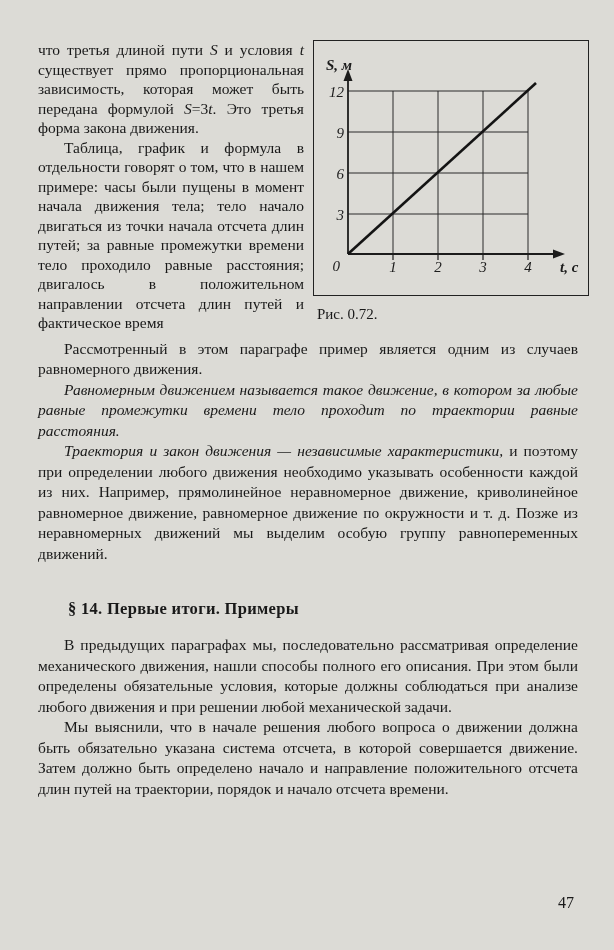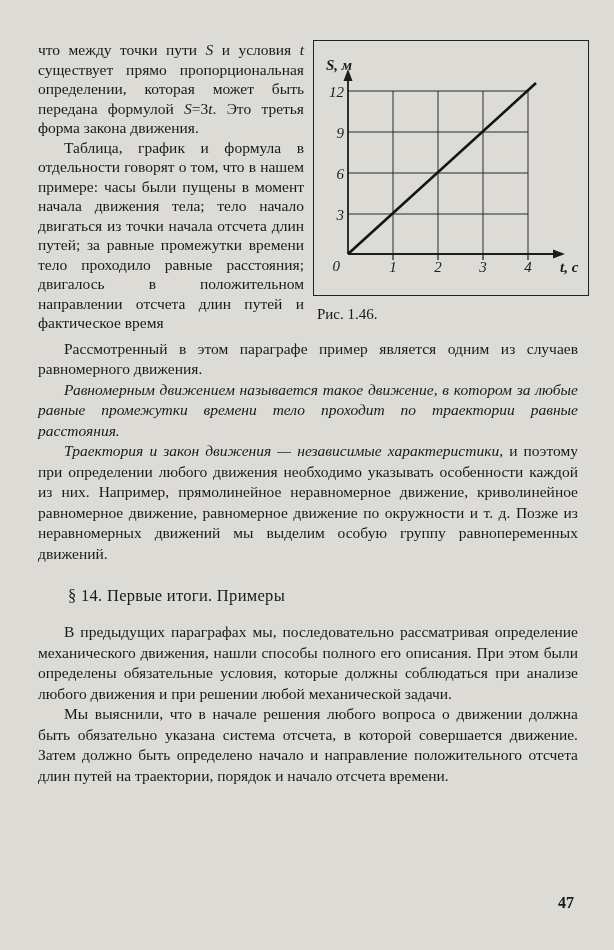--- a/index.html
+++ b/index.html
@@ -27,45 +27,45 @@
     width:274px;height:254px;
     border:1.6px solid #222;
     background:transparent;
   }
   .figure-caption{
     font-size:15px;margin:9px 0 0 4px;text-align:left;text-indent:0;
     line-height:18px;
   }
   .fullwidth{margin-top:6px;}
   .section-heading{
-    font-size:16.5px;font-weight:normal;
-    margin:22px 0 16px 30px;
+    font-size:16.5px;font-weight:bold;
+    margin:35px 0 16px 30px;
     letter-spacing:0.3px;
   }
   .page-number{
     position:absolute;right:40px;top:894px;
-    font-weight:bold;font-size:16px;
+    font-weight:normal;font-size:16px;
   }
   svg text{
     font-family:"Liberation Serif", serif;
     font-style:italic;
     fill:#1c1c1c;
   }
   .tick-label{font-size:15px;}
   .axis-label{font-size:15px;font-weight:bold;}
 </style>
 </head>
 <body>
 
 <div class="page">
   <div class="content">
 
     <div class="top-section">
       <div class="left-col">
-        <p><span>что между точки пути </span><span class="it">S</span><span> и условия </span><span class="it">t</span><span> существует прямо пропорциональная определении, которая может быть передана формулой </span><span class="it">S</span><span>=3</span><span class="it">t</span><span>. Это третья форма закона движения.</span></p>
+        <p><span>что третья длиной пути </span><span class="it">S</span><span> и условия </span><span class="it">t</span><span> существует прямо пропорциональная зависимость, которая может быть передана формулой </span><span class="it">S</span><span>=3</span><span class="it">t</span><span>. Это третья форма закона движения.</span></p>
         <p class="indent"><span>Таблица, график и формула в отдельности говорят о том, что в нашем примере: часы были пущены в момент начала движения тела; тело начало двигаться из точки начала отсчета длин путей; за равные промежутки времени тело проходило равные расстояния; двигалось в положительном направлении отсчета длин путей и фактическое время</span></p>
       </div>
 
       <div class="figure-wrap">
         <div class="figure-frame">
           <svg width="274" height="254" viewBox="0 0 274 254">
 
             <g stroke="#2a2a2a" stroke-width="1">
               <line x1="79" y1="50" x2="79" y2="213"></line>
               <line x1="124" y1="50" x2="124" y2="213"></line>
@@ -99,21 +99,21 @@
             <text class="tick-label" x="30" y="97" text-anchor="end">9</text>
             <text class="tick-label" x="30" y="138" text-anchor="end">6</text>
             <text class="tick-label" x="30" y="179" text-anchor="end">3</text>
             <text class="tick-label" x="26" y="230" text-anchor="end">0</text>
             <text class="tick-label" x="79" y="231" text-anchor="middle">1</text>
             <text class="tick-label" x="124" y="231" text-anchor="middle">2</text>
             <text class="tick-label" x="169" y="231" text-anchor="middle">3</text>
             <text class="tick-label" x="214" y="231" text-anchor="middle">4</text>
           </svg>
         </div>
-        <p class="figure-caption">Рис. 1.46.</p>
+        <p class="figure-caption">Рис. 0.72.</p>
       </div>
     </div>
 
     <div class="fullwidth">
       <p class="indent"><span>Рассмотренный в этом параграфе пример является одним из случаев равномерного движения.</span></p>
       <p class="indent"><span class="it">Равномерным движением называется такое движение, в котором за любые равные промежутки времени тело проходит по траектории равные расстояния.</span></p>
       <p class="indent"><span class="it">Траектория и закон движения — независимые характеристики,</span><span> и поэтому при определении любого движения необходимо указывать особенности каждой из них. Например, прямолинейное неравномерное движение, криволинейное равномерное движение, равномерное движение по окружности и т. д. Позже из неравномерных движений мы выделим особую группу равнопеременных движений.</span></p>
 
       <h2 class="section-heading">§ 14. Первые итоги. Примеры</h2>
 

